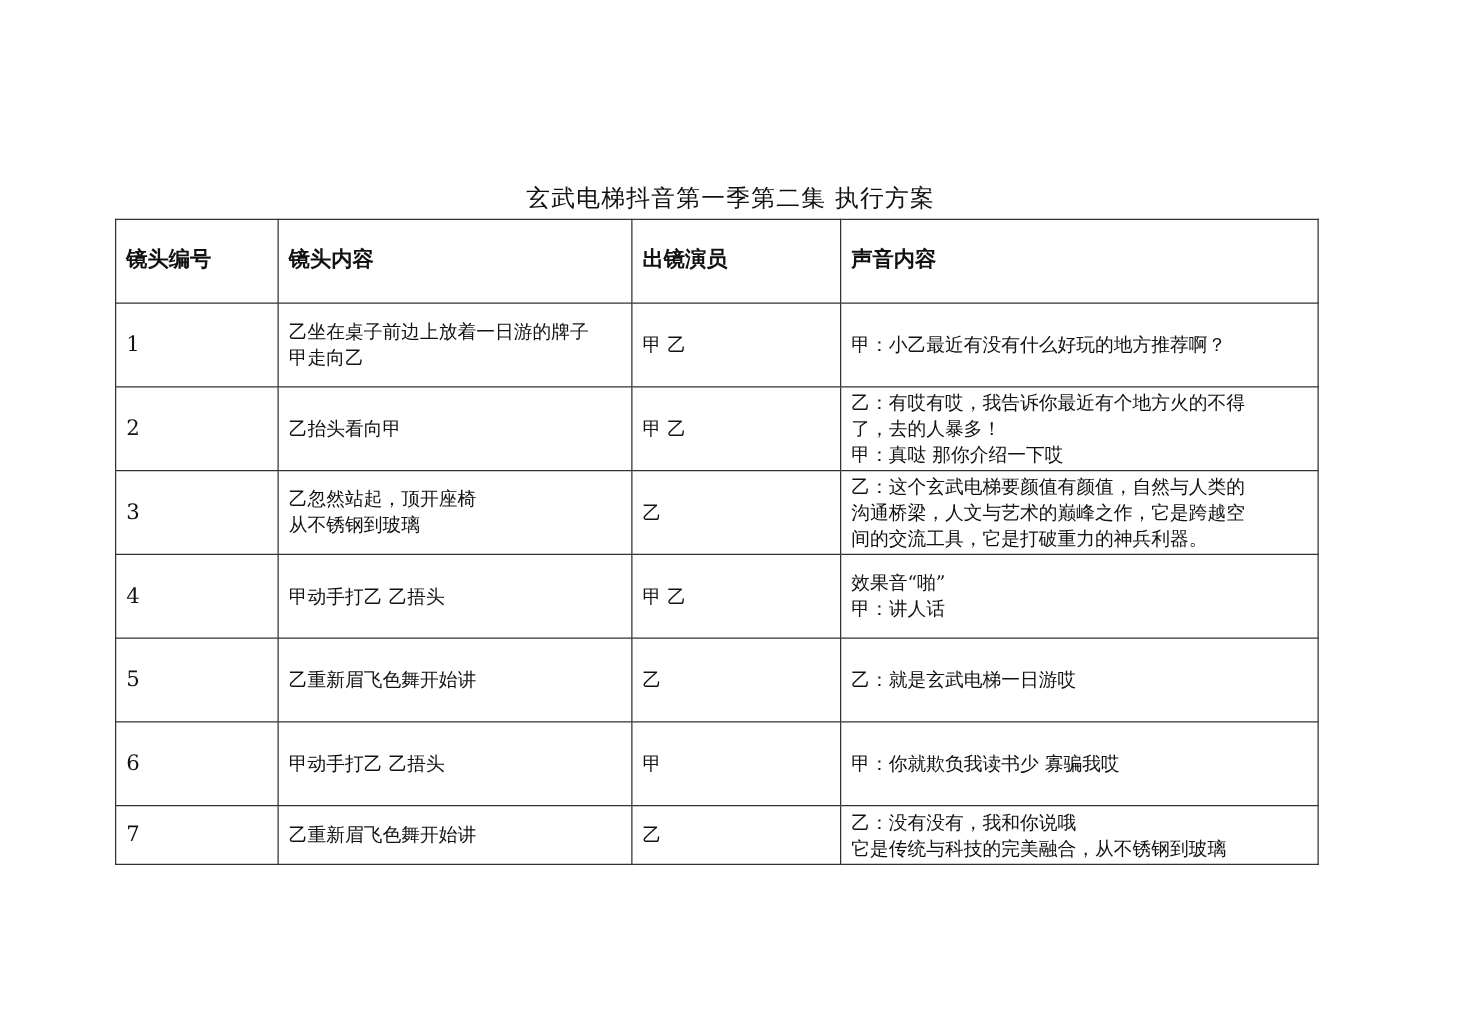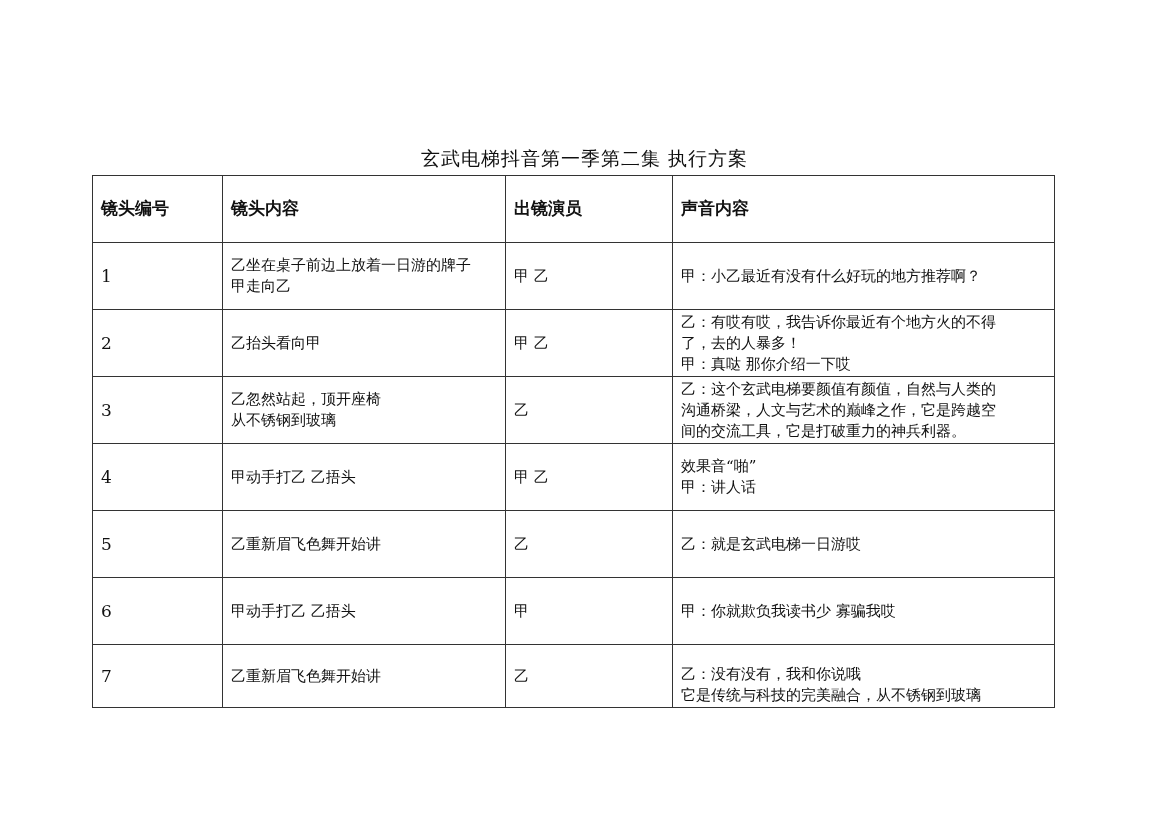--- a/index.html
+++ b/index.html
@@ -9,21 +9,21 @@
            font-size: 19px; letter-spacing: 1px; color: #111; }
   table { position: absolute; left: 92px; top: 175px; border-collapse: collapse;
           table-layout: fixed; width: 962px; }
   td, th { border: 1.5px solid #333; padding: 0 0 0 8px; vertical-align: middle;
            font-size: 15px; line-height: 21px; text-align: left; overflow: hidden; }
   th { font-family: Liberation Mono, monospace; font-weight: bold;
        font-size: 17px; height: 66px; }
   td { height: 66px; font-size: 15px; }
   td.num { font-size: 17px; }
   td.sound { padding-left: 8px; margin-left: 20px; }
-  tr.last td { height: 43px; vertical-align: top; padding-top: 19px; }
+  tr.last td { height: 43px; vertical-align: top; padding-top: 3px; }
   tr.last td.num, tr.last td.content, tr.last td.actor { vertical-align: middle; padding-top: 0; }
   .line { display: block; white-space: nowrap; }
 </style>
 </head>
 <body>
 
 <div class="title">玄武电梯抖音第一季第二集 执行方案</div>
 
 <table>
   <colgroup>

